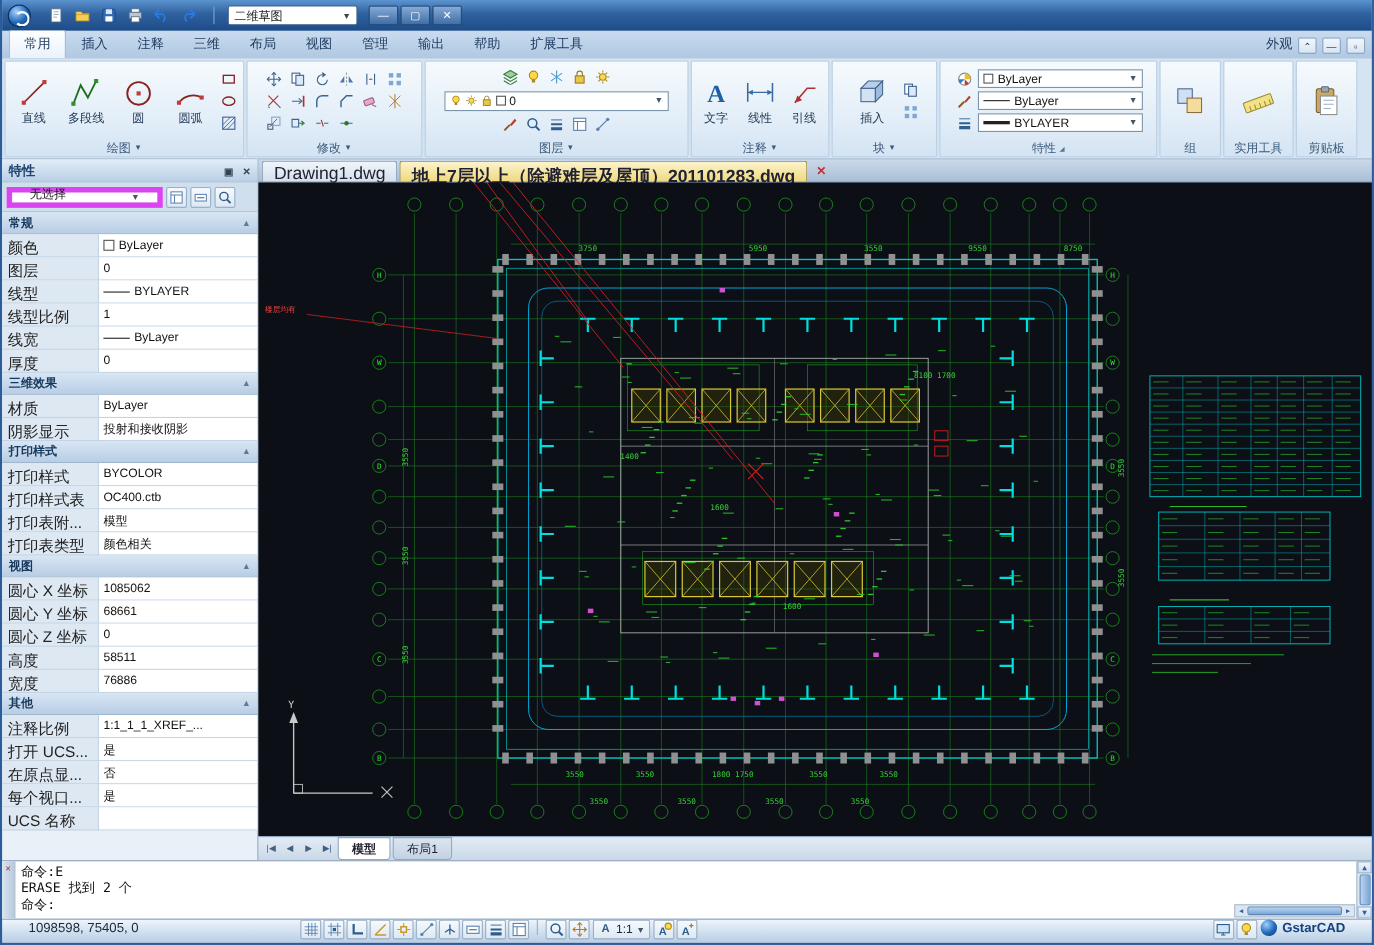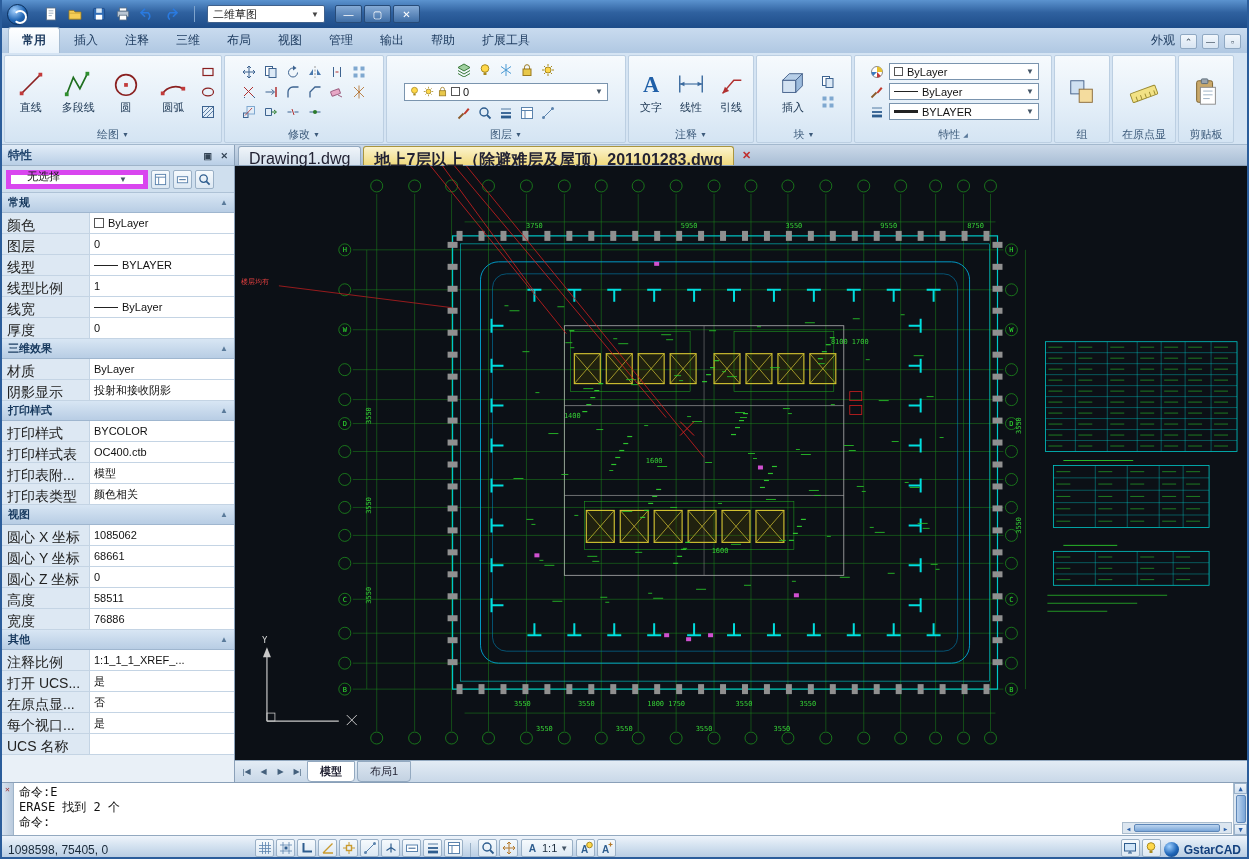--- a/index.html
+++ b/index.html
@@ -15,21 +15,21 @@
 .qbtn svg{width:16px;height:16px}
 .tb-sep{width:1px;height:16px;background:#7ea3cc;margin:0 4px}
 .ws-combo{width:118px;height:18px;background:#fff;border:1px solid #40618c;border-radius:2px;display:flex;align-items:center;justify-content:space-between;padding:0 5px;color:#222;font-size:11px}
 .ws-arrow{font-size:8px;color:#444}
 .tb-title{flex:1;text-align:center;font-size:12px;font-weight:bold;color:#fff;text-shadow:0 1px 2px rgba(0,0,0,.55);white-space:nowrap;overflow:hidden}
 .tb-btns{display:flex;align-items:center}
 .tbtn{width:27px;height:18px;display:inline-flex;align-items:center;justify-content:center;font-size:10px;color:#fff;background:linear-gradient(#86abd6,#3f6ea6);border:1px solid #274b78;border-radius:2px;margin-left:2px}
 
 .rtabs{height:25px;flex:0 0 25px;background:linear-gradient(#c9dbef,#b0c8e2);display:flex;align-items:flex-end;padding:2px 6px 0}
 .rtab{padding:4px 13px 4px;font-size:12px;color:#1c3a5e;border-radius:3px 3px 0 0;margin-right:1px}
-.rtab.active{background:linear-gradient(#feffff,#e9f2fb);border:1px solid #a8bdd2;border-bottom:none;font-weight:bold}
+.rtab.active{background:linear-gradient(#feffff,#e9f2fb);border:1px solid #a8bdd2;border-bottom:none;font-weight:normal}
 .rtabs-right{margin-left:auto;display:flex;gap:5px;align-items:flex-end;padding-bottom:4px;color:#1c3a5e;font-size:12px}
 .rtb-icon{font-size:9px;width:17px;height:15px;border:1px solid #8fa8c2;background:linear-gradient(#f2f7fc,#d8e5f2);display:inline-flex;align-items:center;justify-content:center;border-radius:2px;color:#345}
 
 .ribbon{height:92px;flex:0 0 92px;background:#d5e4f3;border-bottom:1px solid #a3b8cd;display:flex;align-items:stretch;padding:2px 2px 1px;gap:2px}
 .panel{display:flex;flex-direction:column;background:linear-gradient(180deg,#f6fafd,#e3eef8 60%,#d4e4f3);border:1px solid #bccfe2;border-radius:2px}
 .pbody{flex:1;display:flex;align-items:center;justify-content:center;gap:2px;padding:2px 3px}
 .pbody.pcol{flex-direction:column;justify-content:center;gap:3px}
 .plabel-row{height:15px;flex:0 0 15px;display:flex;align-items:center;justify-content:center;gap:3px;font-size:11px;color:#3c5a7a}
 .pdd{font-size:7px}
 .pdlg{font-size:6px;color:#58789a}
@@ -89,21 +89,21 @@
 .cmd-close{font-size:8px;color:#a03030;margin-top:2px}
 .cmd-lines{flex:1;padding:2px 5px;color:#111;overflow:hidden}
 .cmd-line{height:15px;line-height:15px;white-space:pre}
 .cmd-vscroll{position:absolute;right:0;top:0;bottom:0;width:14px;background:#dce6f0;border-left:1px solid #aabccd;display:flex;flex-direction:column;align-items:center}
 .cmd-vscroll .sarr{font-size:7px;color:#2a5fa8;height:11px;line-height:11px;width:100%;text-align:center;background:linear-gradient(#eef4fa,#cfdeee);border:1px solid #9ab2cb}
 .sthumb{flex:1;width:10px;margin:1px 0;background:linear-gradient(90deg,#bcd4ef,#7aa6d8);border:1px solid #5e87b8;border-radius:2px}
 .cmd-hscroll{position:absolute;right:15px;bottom:1px;width:110px;height:12px;display:flex;align-items:center;background:#dce6f0;border:1px solid #aabccd}
 .cmd-hscroll .sarr{font-size:6px;color:#2a5fa8;width:11px;text-align:center}
 .sthumbh{flex:1;height:8px;background:linear-gradient(#bcd4ef,#7aa6d8);border:1px solid #5e87b8;border-radius:2px}
 
-.status{height:22px;flex:0 0 22px;background:linear-gradient(#eef4fb,#cddded 60%,#b9cde3);border-top:1px solid #93a9c0;display:flex;align-items:flex-end;padding:0 6px;gap:3px}
+.status{height:22px;flex:0 0 22px;background:linear-gradient(#eef4fb,#cddded 60%,#b9cde3);border-top:1px solid #93a9c0;display:flex;align-items:flex-start;padding:0 24px;gap:3px}
 .coords{width:148px;font-size:12px;color:#1a2a3a}
 .sgroup{display:flex;gap:2px;align-items:center}
 #stoggles{margin-left:96px}
 .sicon{width:19px;height:18px;border:1px solid #9ab0c6;background:linear-gradient(#f6fafd,#dce8f3);border-radius:2px;display:inline-flex;align-items:center;justify-content:center}
 .sicon svg{width:14px;height:14px}
 .ssep{width:1px;height:14px;background:#9ab0c6;margin:0 4px}
 .scale-ctl{display:inline-flex;align-items:center;gap:3px;border:1px solid #9ab0c6;background:linear-gradient(#f6fafd,#dce8f3);border-radius:2px;height:18px;padding:0 4px;font-size:11px;color:#1a2a3a}
 .sicon-inline svg{width:13px;height:13px}
 .sspacer{flex:1}
 .brand-logo{width:15px;height:15px;border-radius:50%;background:radial-gradient(circle at 35% 30%,#9fd0ff,#1f66b8 55%,#0d3d7a);display:inline-block}
@@ -599,21 +599,21 @@
         <span class="bicon">
             <svg viewBox="0 0 32 32" xmlns="http://www.w3.org/2000/svg">
               <g transform="rotate(-20 16 18)">
                 <rect x="2" y="13" width="28" height="10" rx="1" fill="#f2e285" stroke="#9a8a30"></rect>
                 <path d="M7 23v-5M12 23v-5M17 23v-5M22 23v-5M27 23v-5" stroke="#9a8a30"></path>
               </g>
             </svg>
           </span>
       </div>
       <div class="plabel-row">
-          <span>在原点显</span>
+          <span>实用工具</span>
         </div>
     </div>
 
     <div class="panel" style="width:56px">
       <div class="pbody">
         <span class="bicon">
             <svg viewBox="0 0 32 32" xmlns="http://www.w3.org/2000/svg">
               <rect x="6" y="4" width="17" height="23" rx="2" fill="#c9a86a" stroke="#7a5f2a"></rect>
               <rect x="11" y="2" width="7" height="5" rx="1" fill="#9aa4ae" stroke="#5a6a78"></rect>
               <rect x="10" y="11" width="16" height="18" fill="#fff" stroke="#8a8a8a"></rect>

